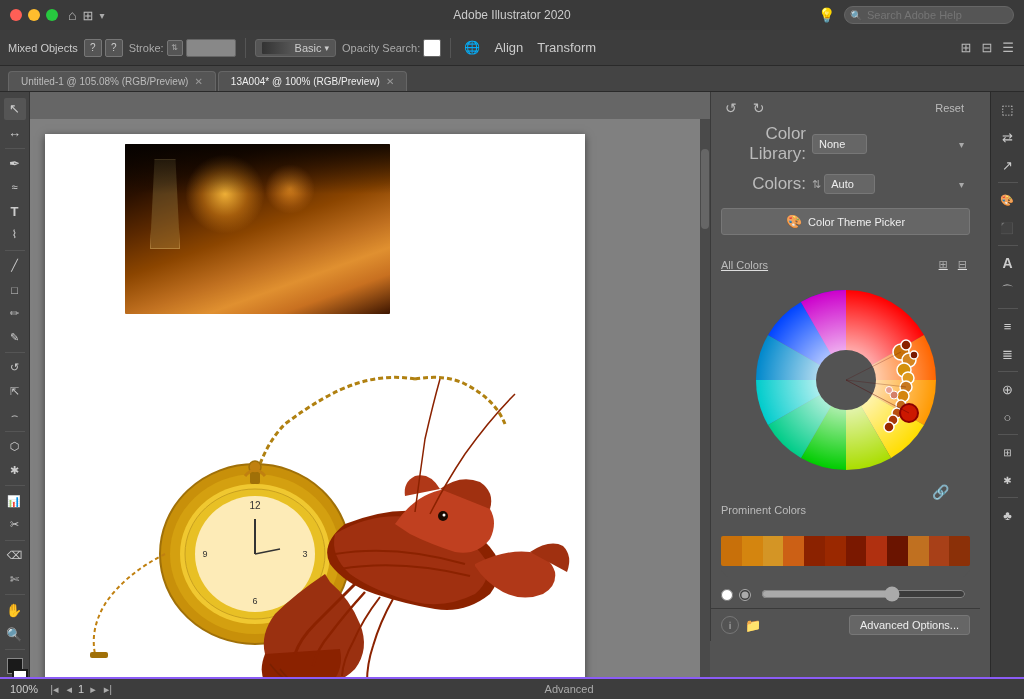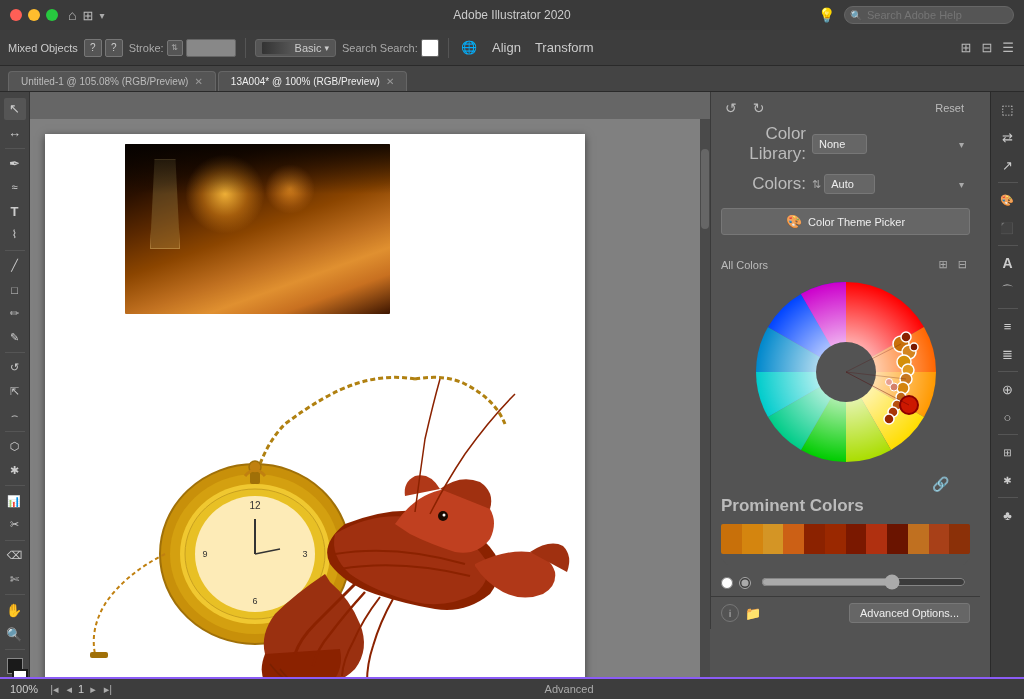--- a/index.html
+++ b/index.html
@@ -310,21 +310,22 @@
       margin-bottom: 12px;
       display: flex;
       align-items: center;
       justify-content: center;
       gap: 6px;
     }
     .color-wheel-header {
       display: flex;
       align-items: center;
       justify-content: space-between;
-      margin-bottom: 0;
+      margin-bottom: 8px;
+      text-decoration: underline;
     }
     .all-colors-label {
       font-size: 11px;
       color: #bbb;
     }
     .wheel-controls {
       display: flex;
       gap: 4px;
     }
     .wheel-ctrl-btn {
@@ -342,24 +343,23 @@
       padding-right: 20px;
     }
     .lock-btn {
       background: none;
       border: none;
       color: #bbb;
       cursor: pointer;
       font-size: 14px;
     }
     .prominent-label {
-      font-size: 17px;
+      font-size: 11px;
       color: #bbb;
-      margin-bottom: 8px;
-      font-weight: bold;
+      margin-bottom: 20px;
     }
     .color-swatches {
       height: 30px;
       display: flex;
       border-radius: 2px;
       overflow: hidden;
       margin-bottom: 4px;
     }
     .swatch {
       flex: 1;
@@ -542,21 +542,21 @@
     </div>
     <div class="fill-color-box" style="background:#888;"></div>
   </div>
   <div class="toolbar-sep"></div>
   <div class="basic-btn">
     <span style="width:30px;height:12px;background:linear-gradient(90deg,#333,#555);border-radius:1px;"></span>
     <span>Basic</span>
     <span style="font-size:9px;">▾</span>
   </div>
   <div class="toolbar-item">
-    <span class="opacity-label">Search</span>
+    <span class="opacity-label">Opacity</span>
     <span class="toolbar-label">Search:</span>
     <div class="style-color-box"></div>
   </div>
   <div class="toolbar-sep"></div>
   <button class="globe-icon">🌐</button>
   <button class="align-btn">
     <span>Align</span>
   </button>
   <button class="transform-btn">
     <span>Transform</span>

